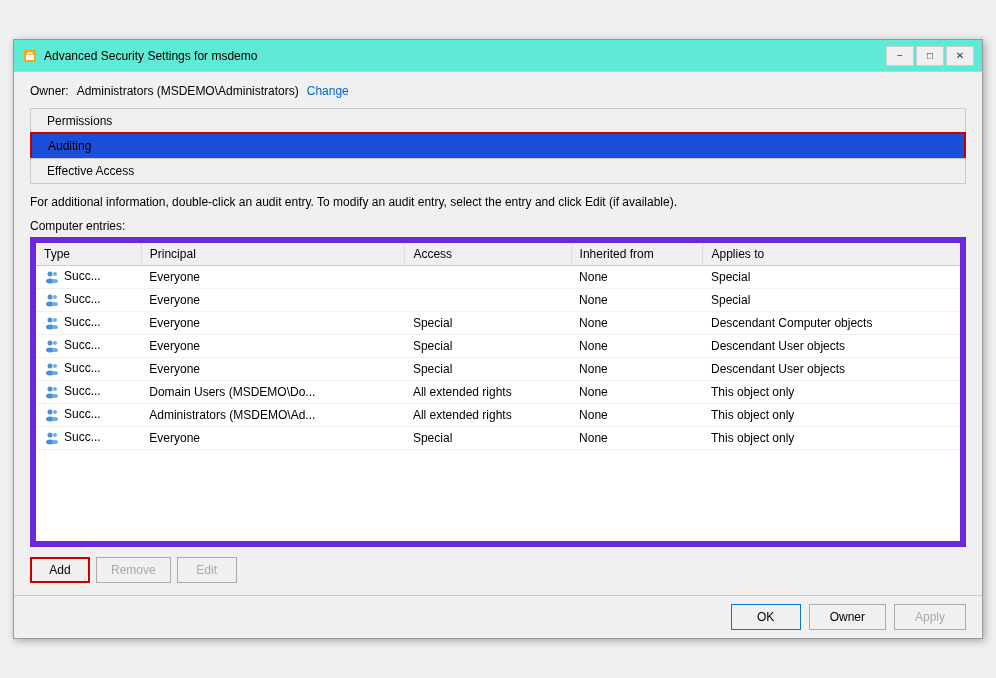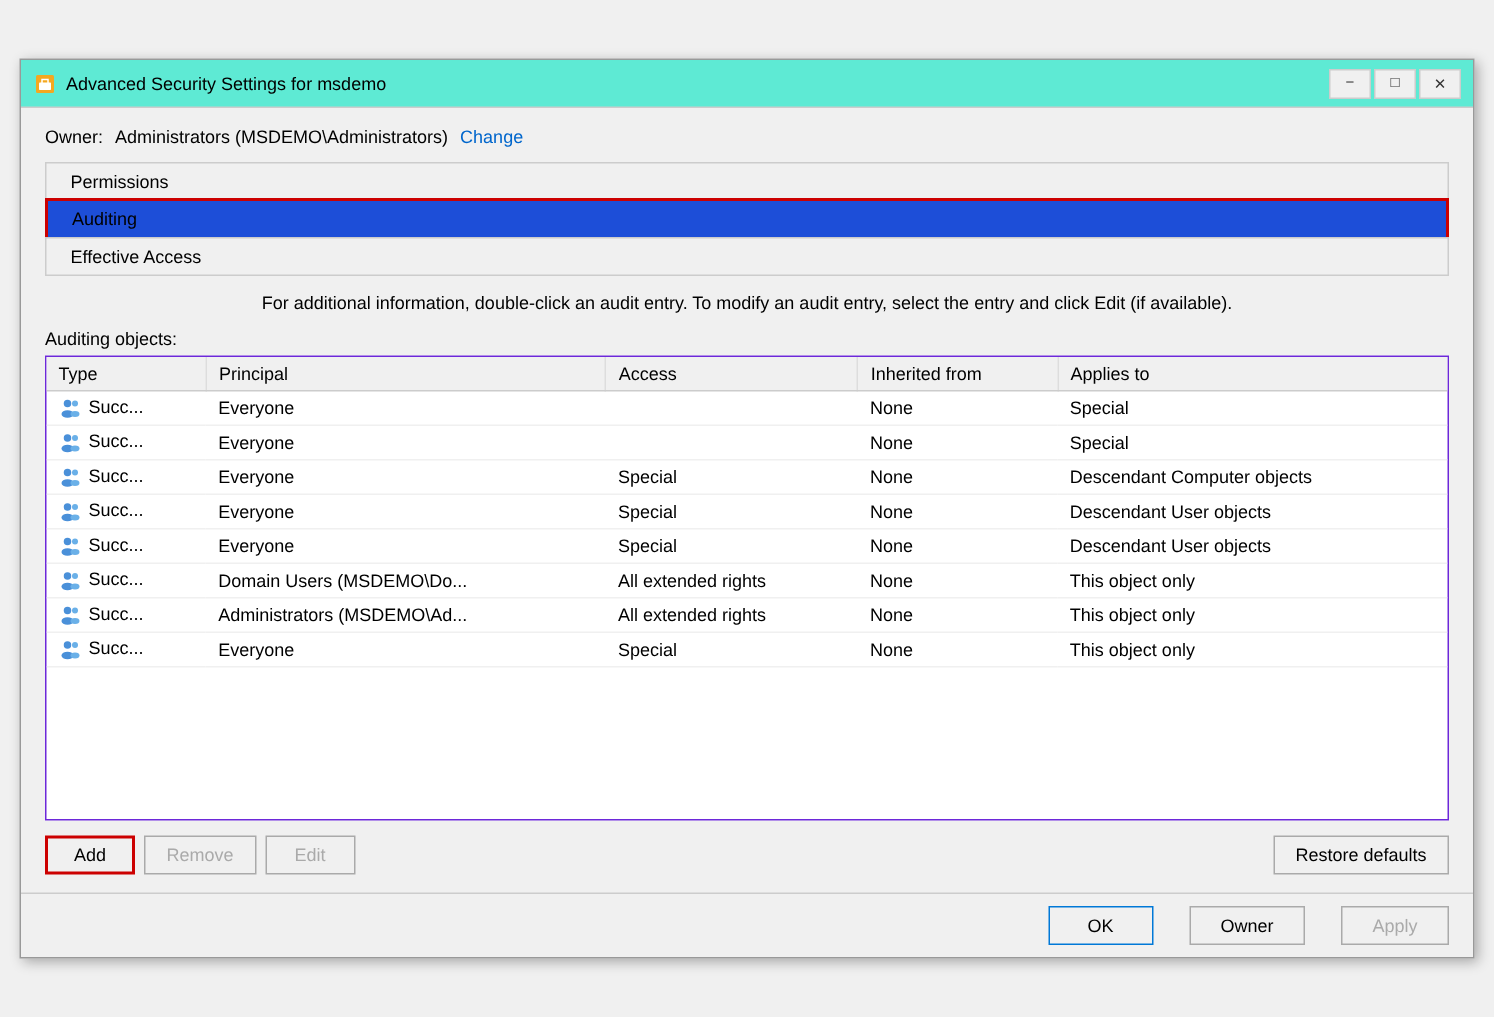--- a/index.html
+++ b/index.html
@@ -99,31 +99,30 @@
       border: 1px solid #ccc;
       background: #f0f0f0;
       border-bottom: 1px solid #ccc;
     }
 
     .info-text {
       font-size: 12px;
       color: #000;
       margin-bottom: 8px;
       line-height: 1.4;
-      text-align: center;
     }
     .section-label {
       font-size: 12px;
       font-weight: normal;
       color: #000;
       margin-bottom: 4px;
     }
 
     .table-container {
-      border: 1px solid #6d28d9;
+      border: 6px solid #6d28d9;
       background: #fff;
       height: 310px;
       overflow-y: auto;
     }
     table {
       width: 100%;
       border-collapse: collapse;
       font-size: 12px;
     }
     thead tr {
@@ -177,21 +176,21 @@
     }
     .btn:disabled { color: #aaa; cursor: default; }
     .btn.add-btn {
       border: 2px solid #cc0000;
     }
 
     .footer {
       padding: 8px 16px;
       display: flex;
       justify-content: flex-end;
-      gap: 24px;
+      gap: 8px;
       border-top: 1px solid #ccc;
       background: #f0f0f0;
     }
     .footer-btn {
       padding: 4px 20px;
       font-size: 12px;
       background: #f0f0f0;
       border: 1px solid #aaa;
       cursor: pointer;
       height: 26px;
@@ -239,21 +238,21 @@
       <div class="tab active">
         <span>Auditing</span>
       </div>
       <div class="tab inactive">
         <span>Effective Access</span>
       </div>
     </div>
 
     <p class="info-text">For additional information, double-click an audit entry. To modify an audit entry, select the entry and click Edit (if available).</p>
 
-    <p class="section-label">Auditing objects:</p>
+    <p class="section-label">Computer entries:</p>
 
     <div class="table-container">
       <table>
         <thead>
           <tr>
             <th>Type</th>
             <th>Principal</th>
             <th>Access</th>
             <th>Inherited from</th>
             <th>Applies to</th>
@@ -399,21 +398,20 @@
           </tbody>
       </table>
     </div>
 
     <div class="btn-row">
       <div class="btn-left">
         <button class="btn add-btn">Add</button>
         <button class="btn" disabled="">Remove</button>
         <button class="btn" disabled="">Edit</button>
       </div>
-      <button class="btn">Restore defaults</button>
     </div>
   </div>
 
   <div class="footer">
     <button class="footer-btn ok-btn">OK</button>
     <button class="footer-btn">Owner</button>
     <button class="footer-btn" disabled="">Apply</button>
   </div>
 </div>
 

